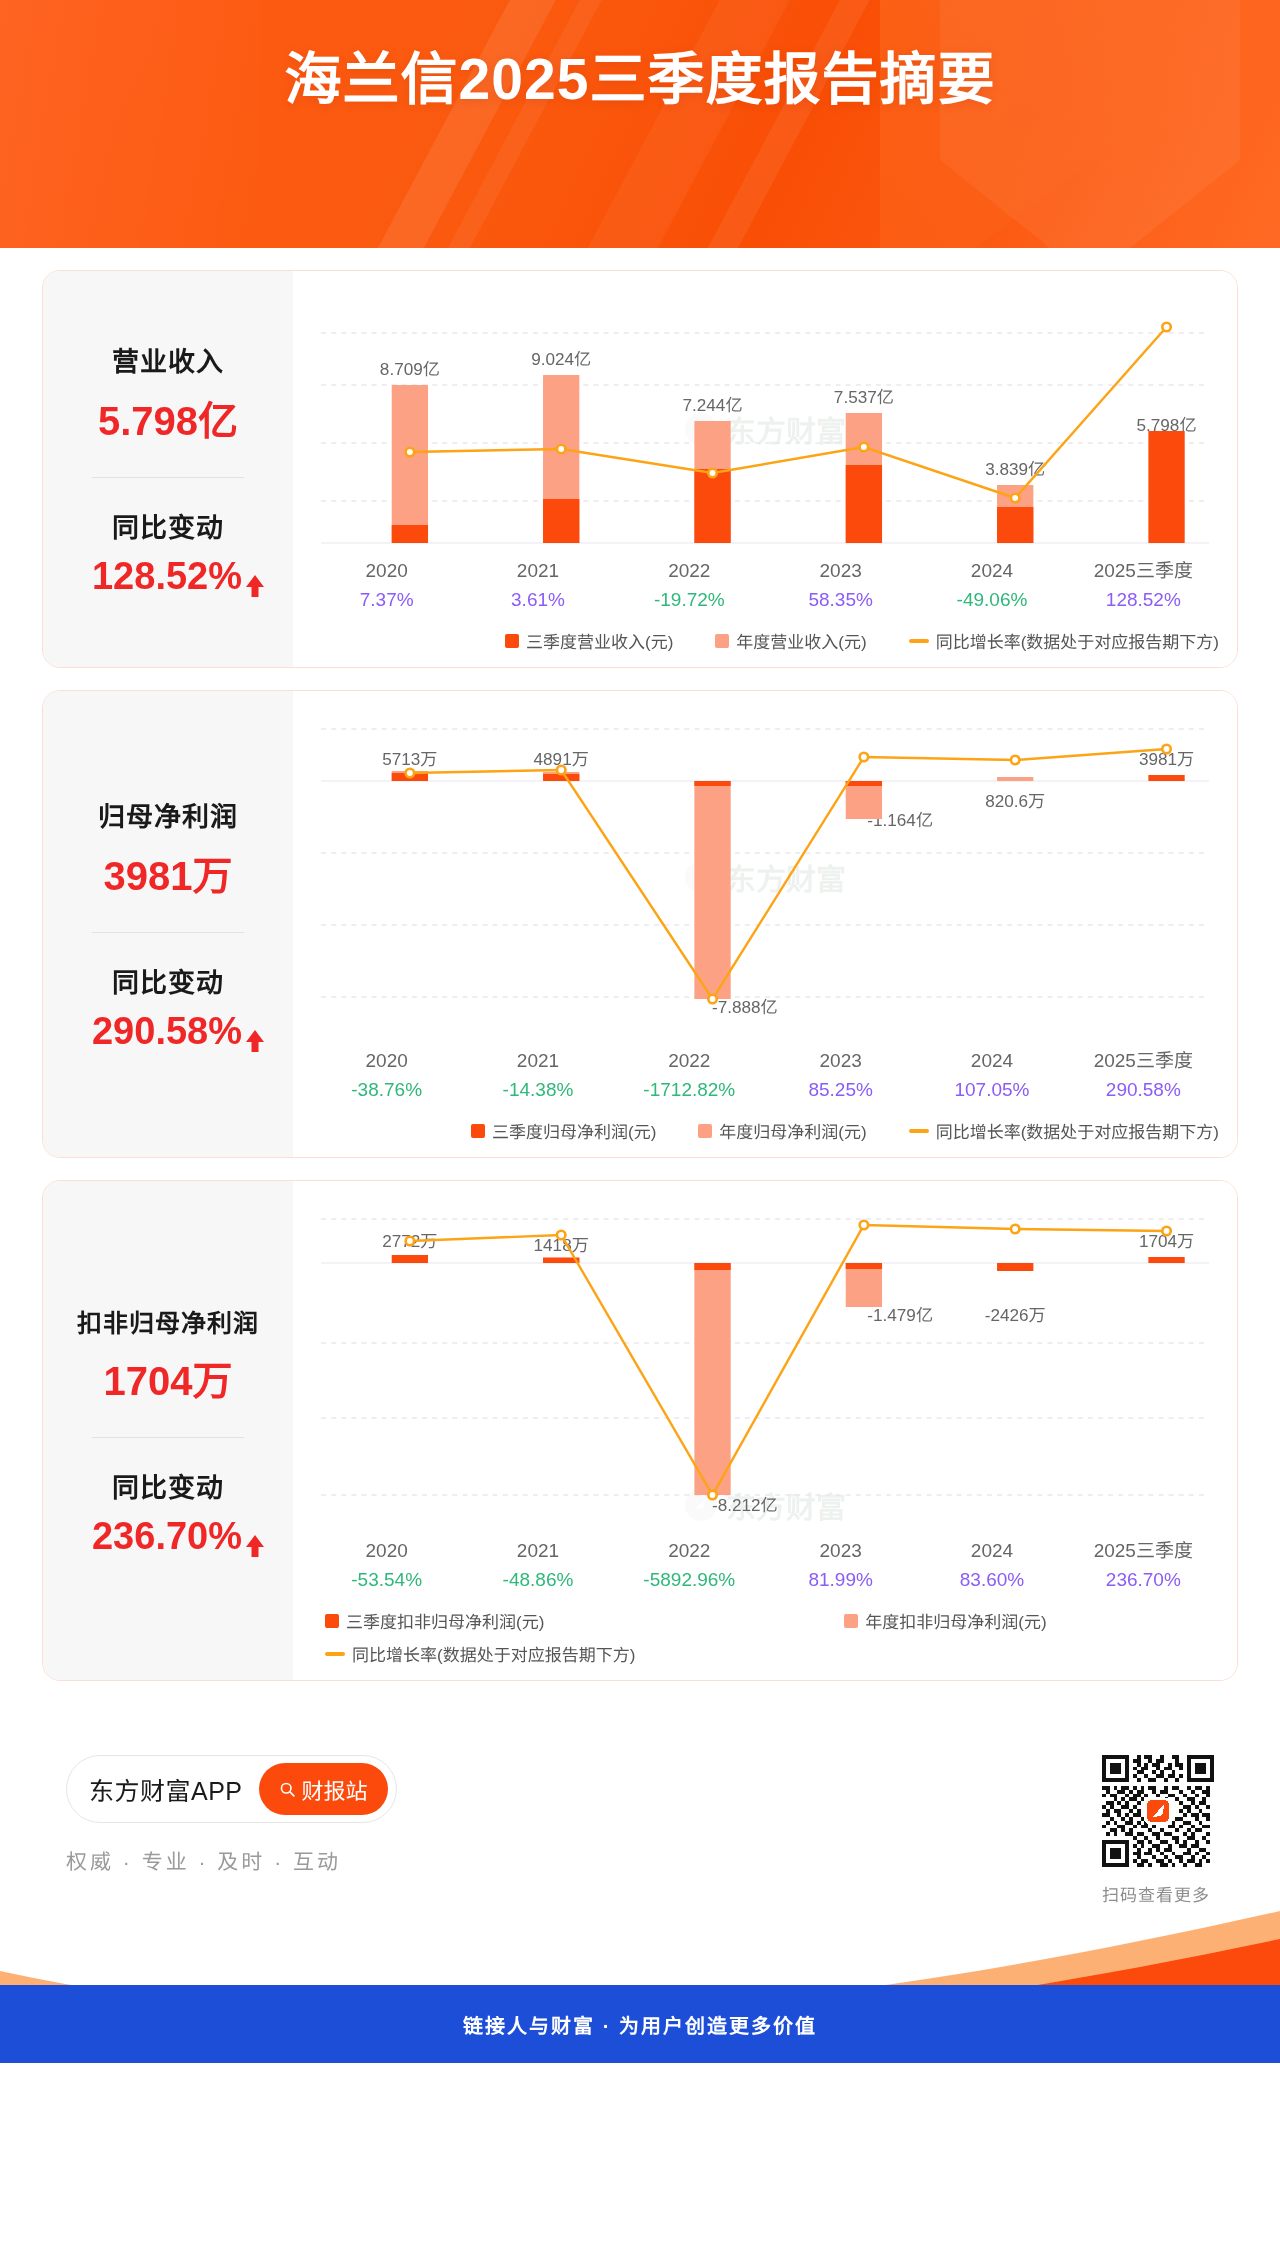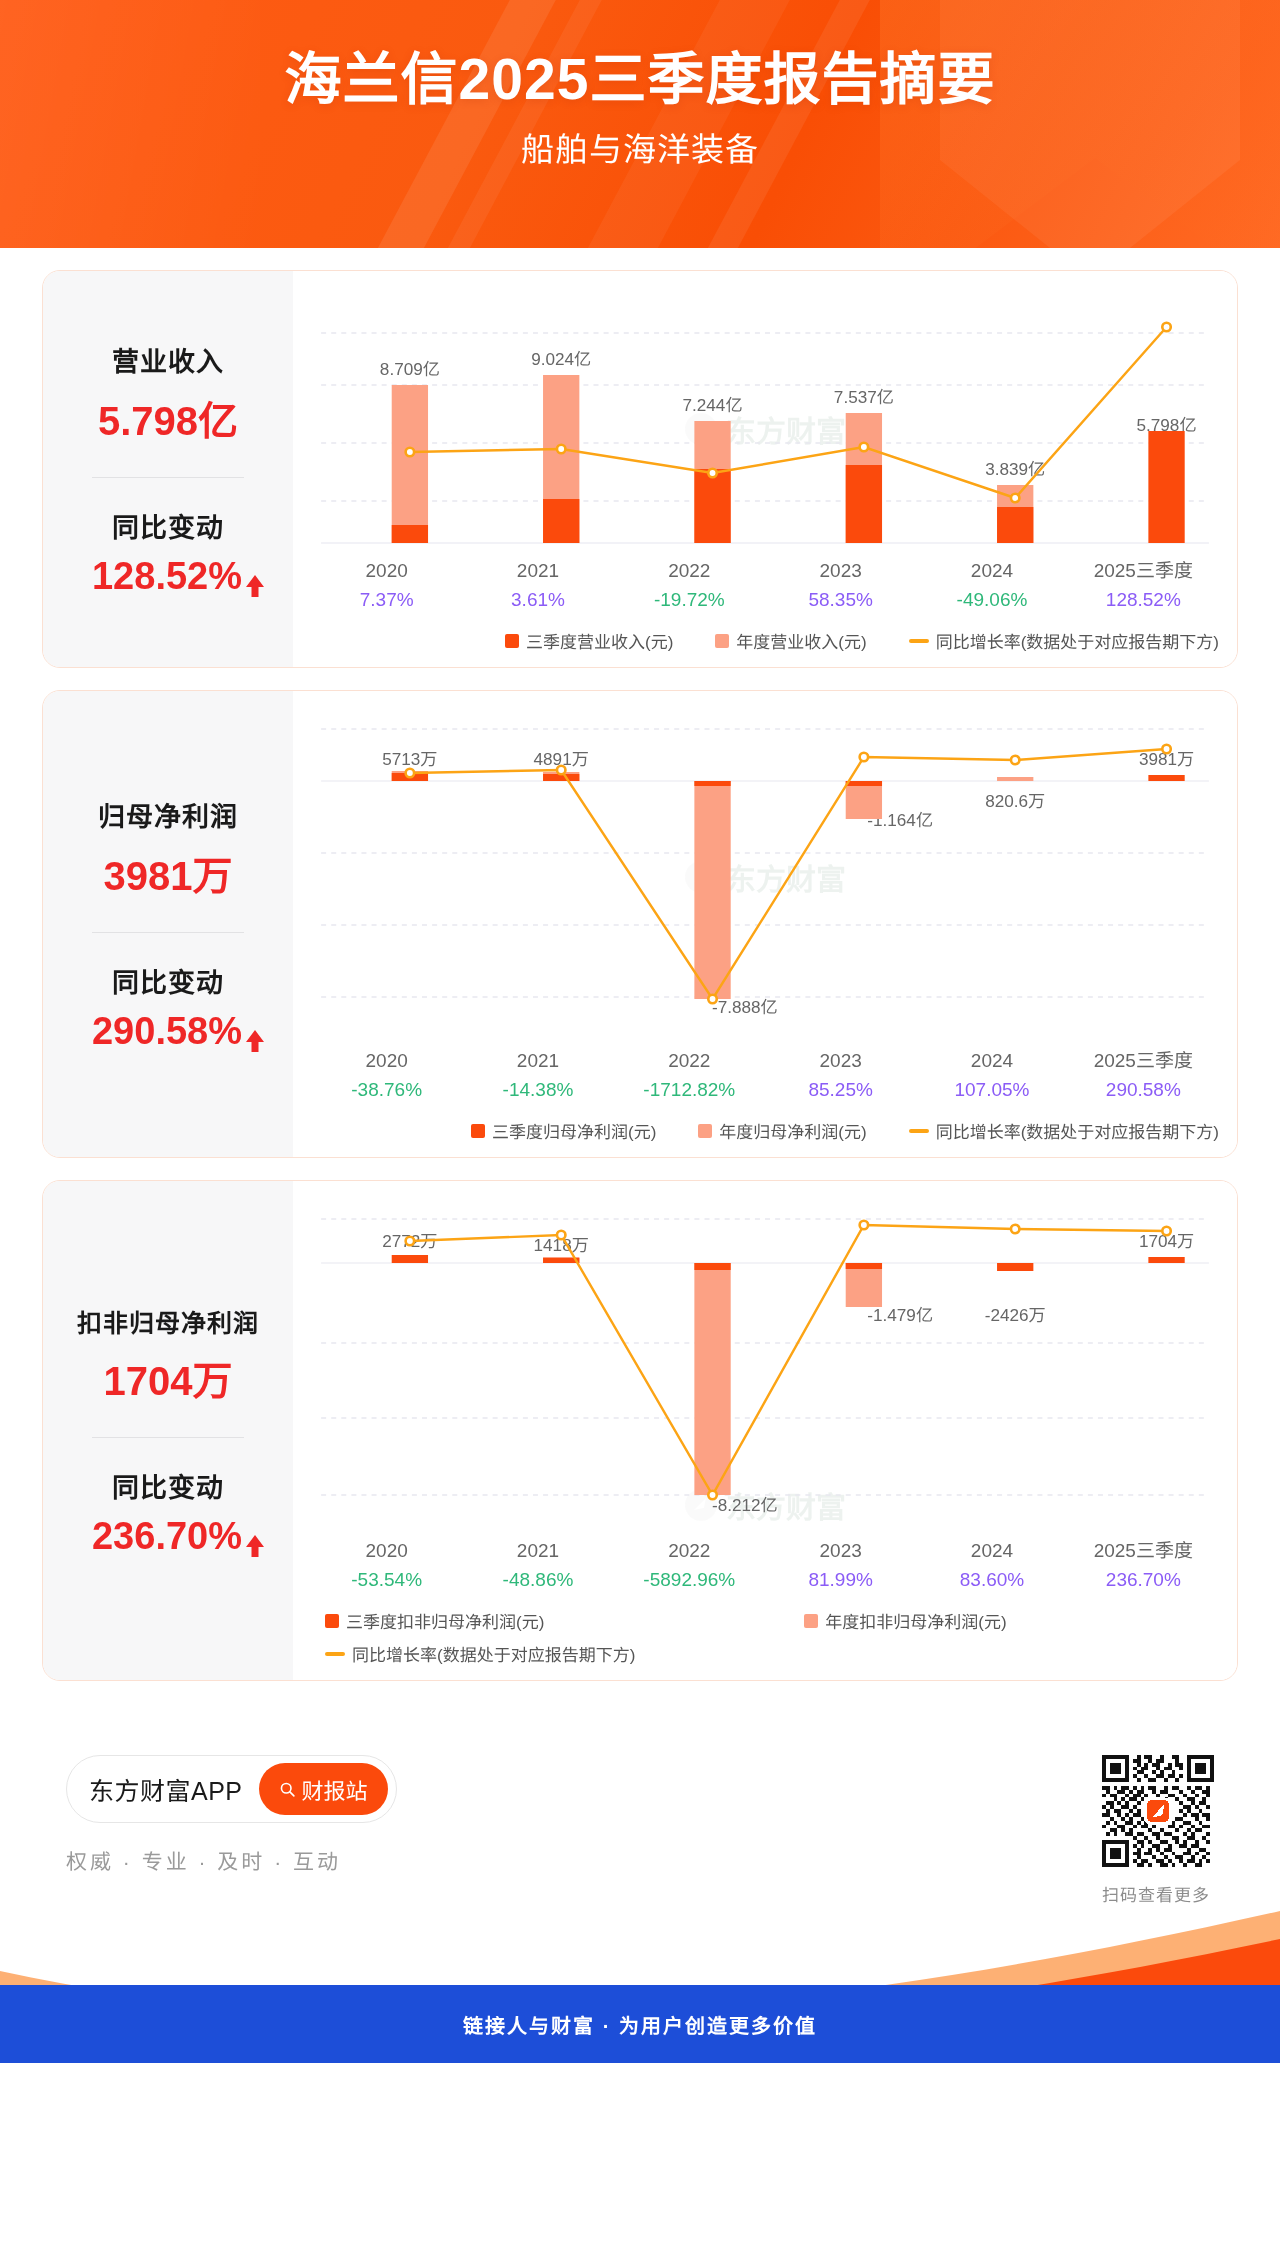--- a/index.html
+++ b/index.html
@@ -183,21 +183,21 @@
     flex-wrap: wrap;
     row-gap: 8px;
   }
   .legend-item { display: flex; align-items: center; gap: 7px; font-size: 17px; color: #555; white-space: nowrap; }
   .swatch { width: 14px; height: 14px; border-radius: 2px; display: inline-block; }
   .swatch.dark { background: #fb4a0c; }
   .swatch.light { background: #fca184; }
   .swatch.line { width: 20px; height: 4px; border-radius: 2px; background: #fca415; }
 
   .legend-wrap-2 { display:flex; flex-direction: column; align-items: flex-start; gap:8px; margin-top:14px; padding-left: 14px;}
-  .legend-row { display:flex; }
+  .legend-row { display:flex; gap:40px; }
 
   
   .footer {
     position: relative;
     width: 1280px;
     height: 360px;
     background: #fff;
     overflow: hidden;
   }
   .footer-inner {
@@ -264,21 +264,20 @@
   <div class="header">
     <div class="corner-l"></div>
     <div class="streak s1"></div>
     <div class="streak s2"></div>
     <div class="streak s3"></div>
     <div class="streak s4"></div>
     <div class="vwedge2"></div>
     <div class="vwedge"></div>
     <div class="header-text">
       <div class="main-title">海兰信2025三季度报告摘要</div>
-      <div class="sub-title">船舶与海洋装备</div>
     </div>
   </div>
 
   <div class="body-wrap" style="padding-top:22px;">
 
     <div class="card">
       <div class="card-left">
         <div class="metric-block">
           <div class="metric-label">营业收入</div>
           <div class="metric-value">5.798亿</div>

